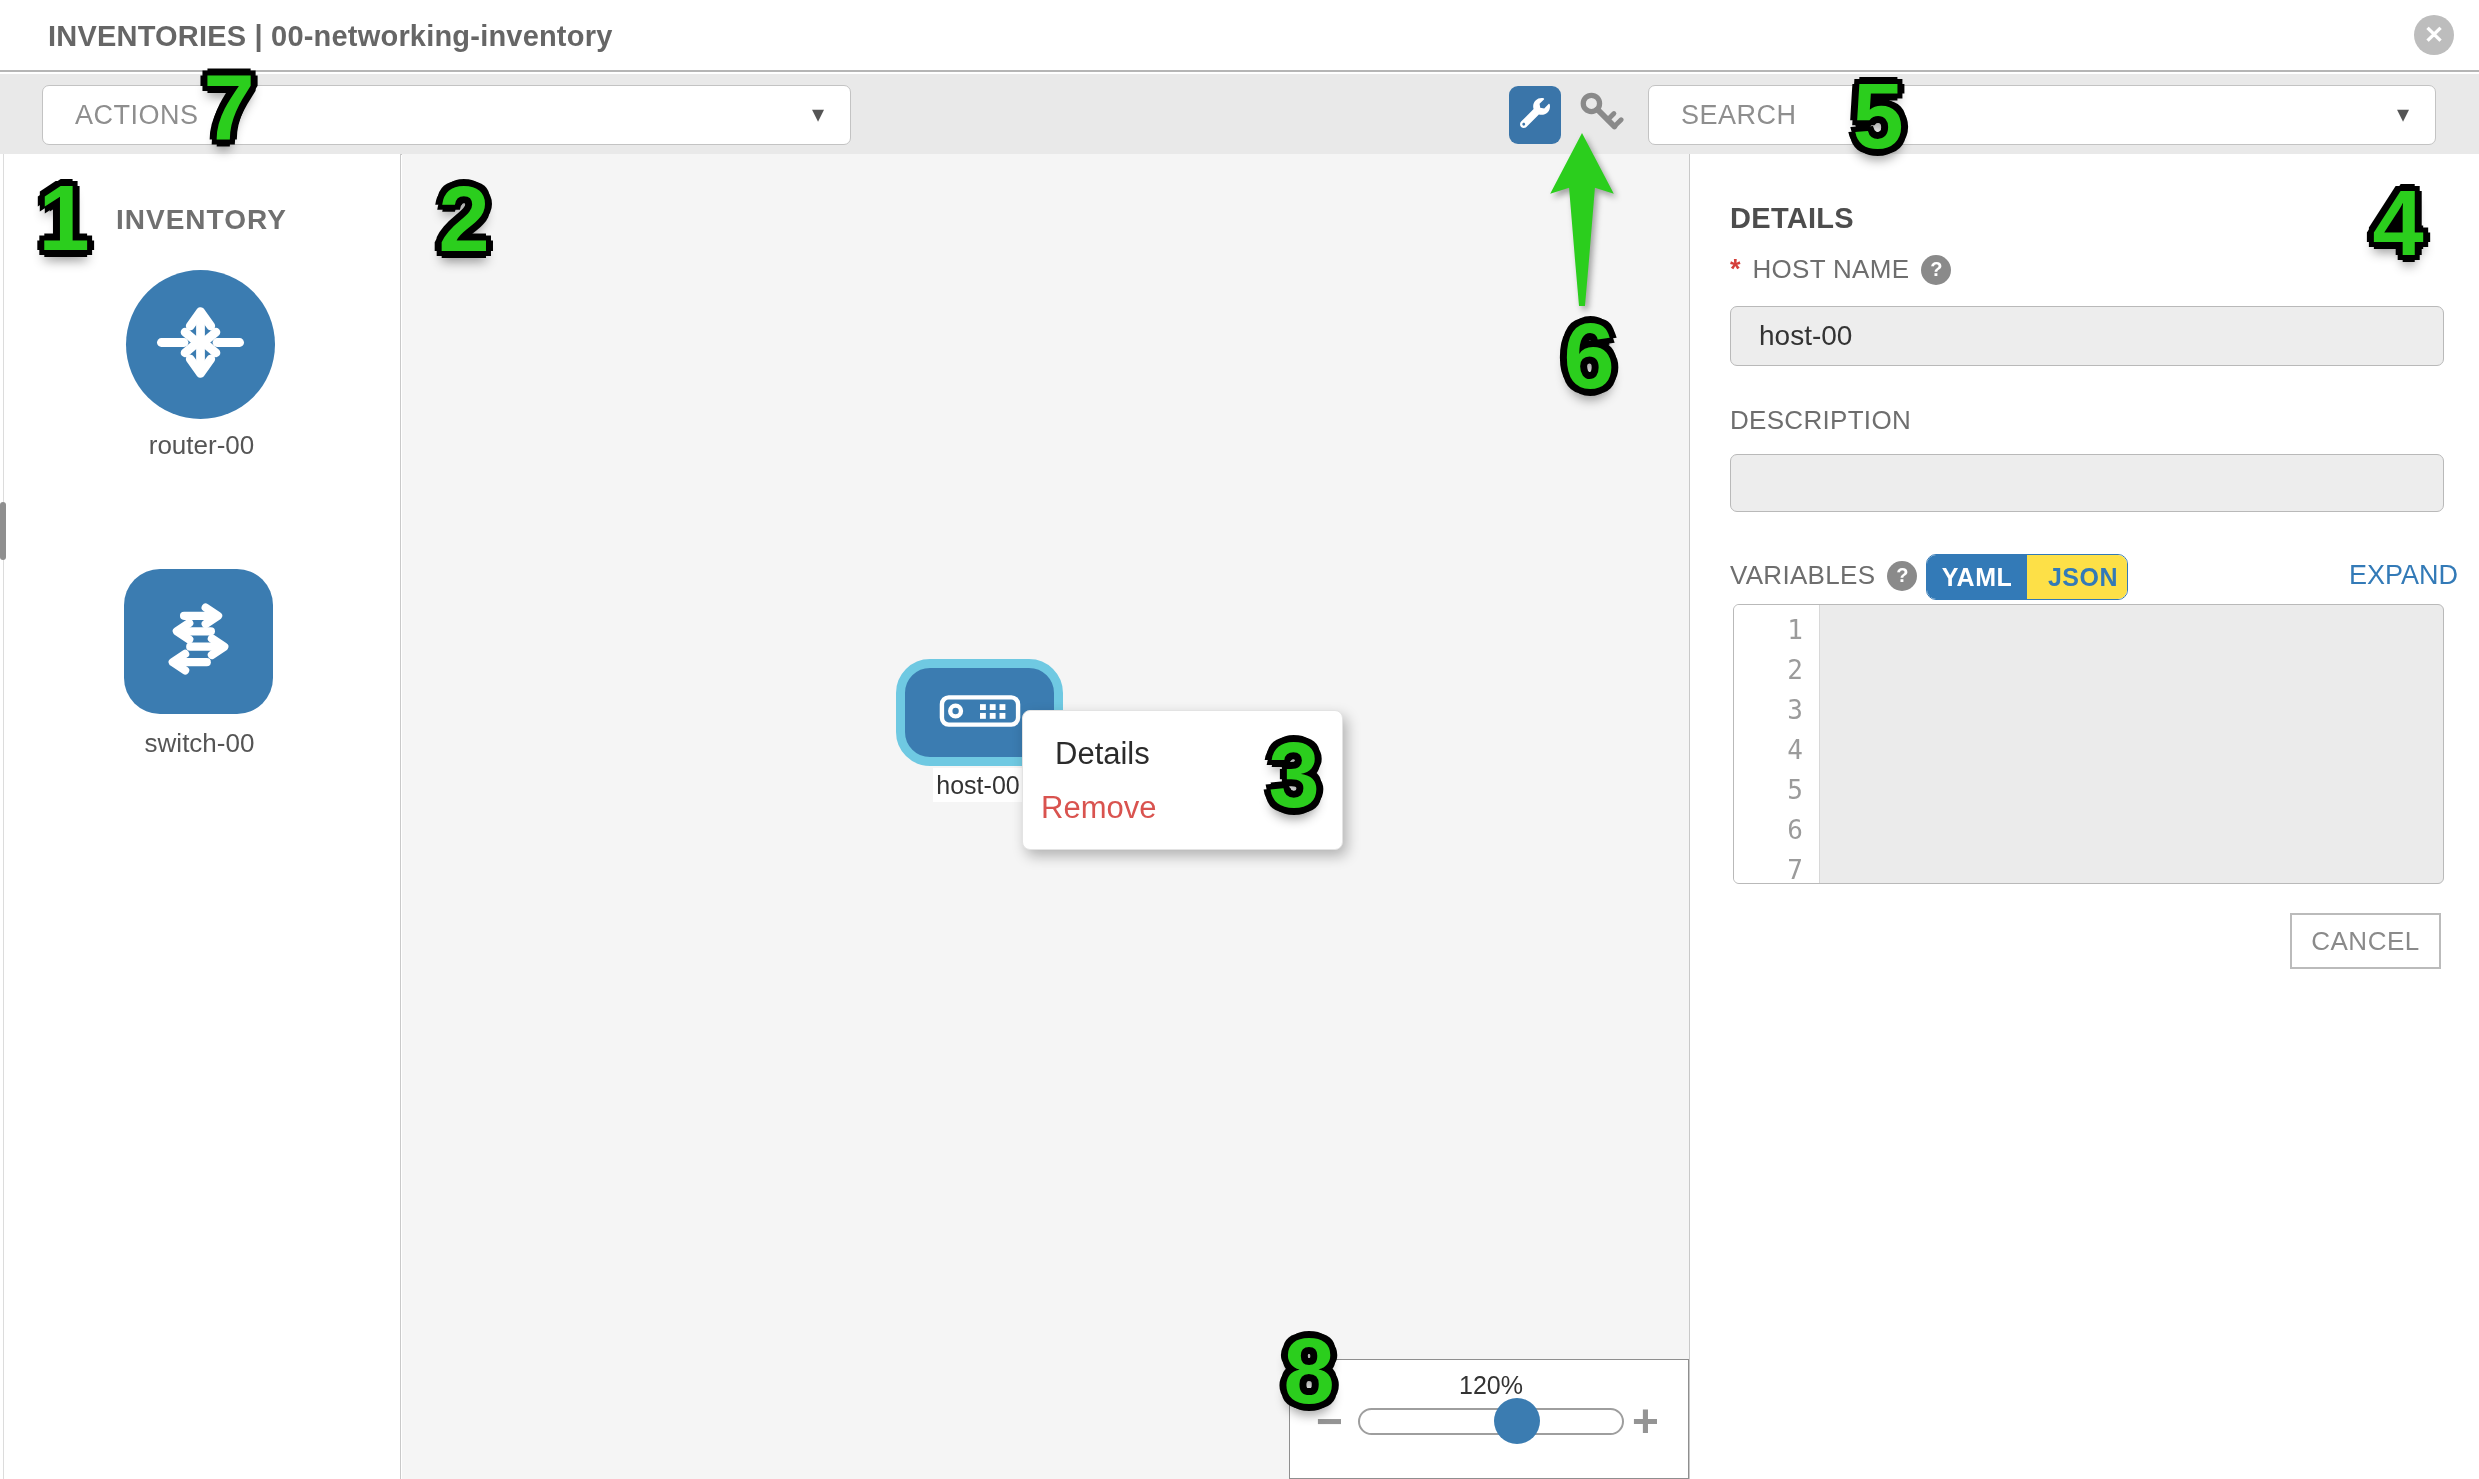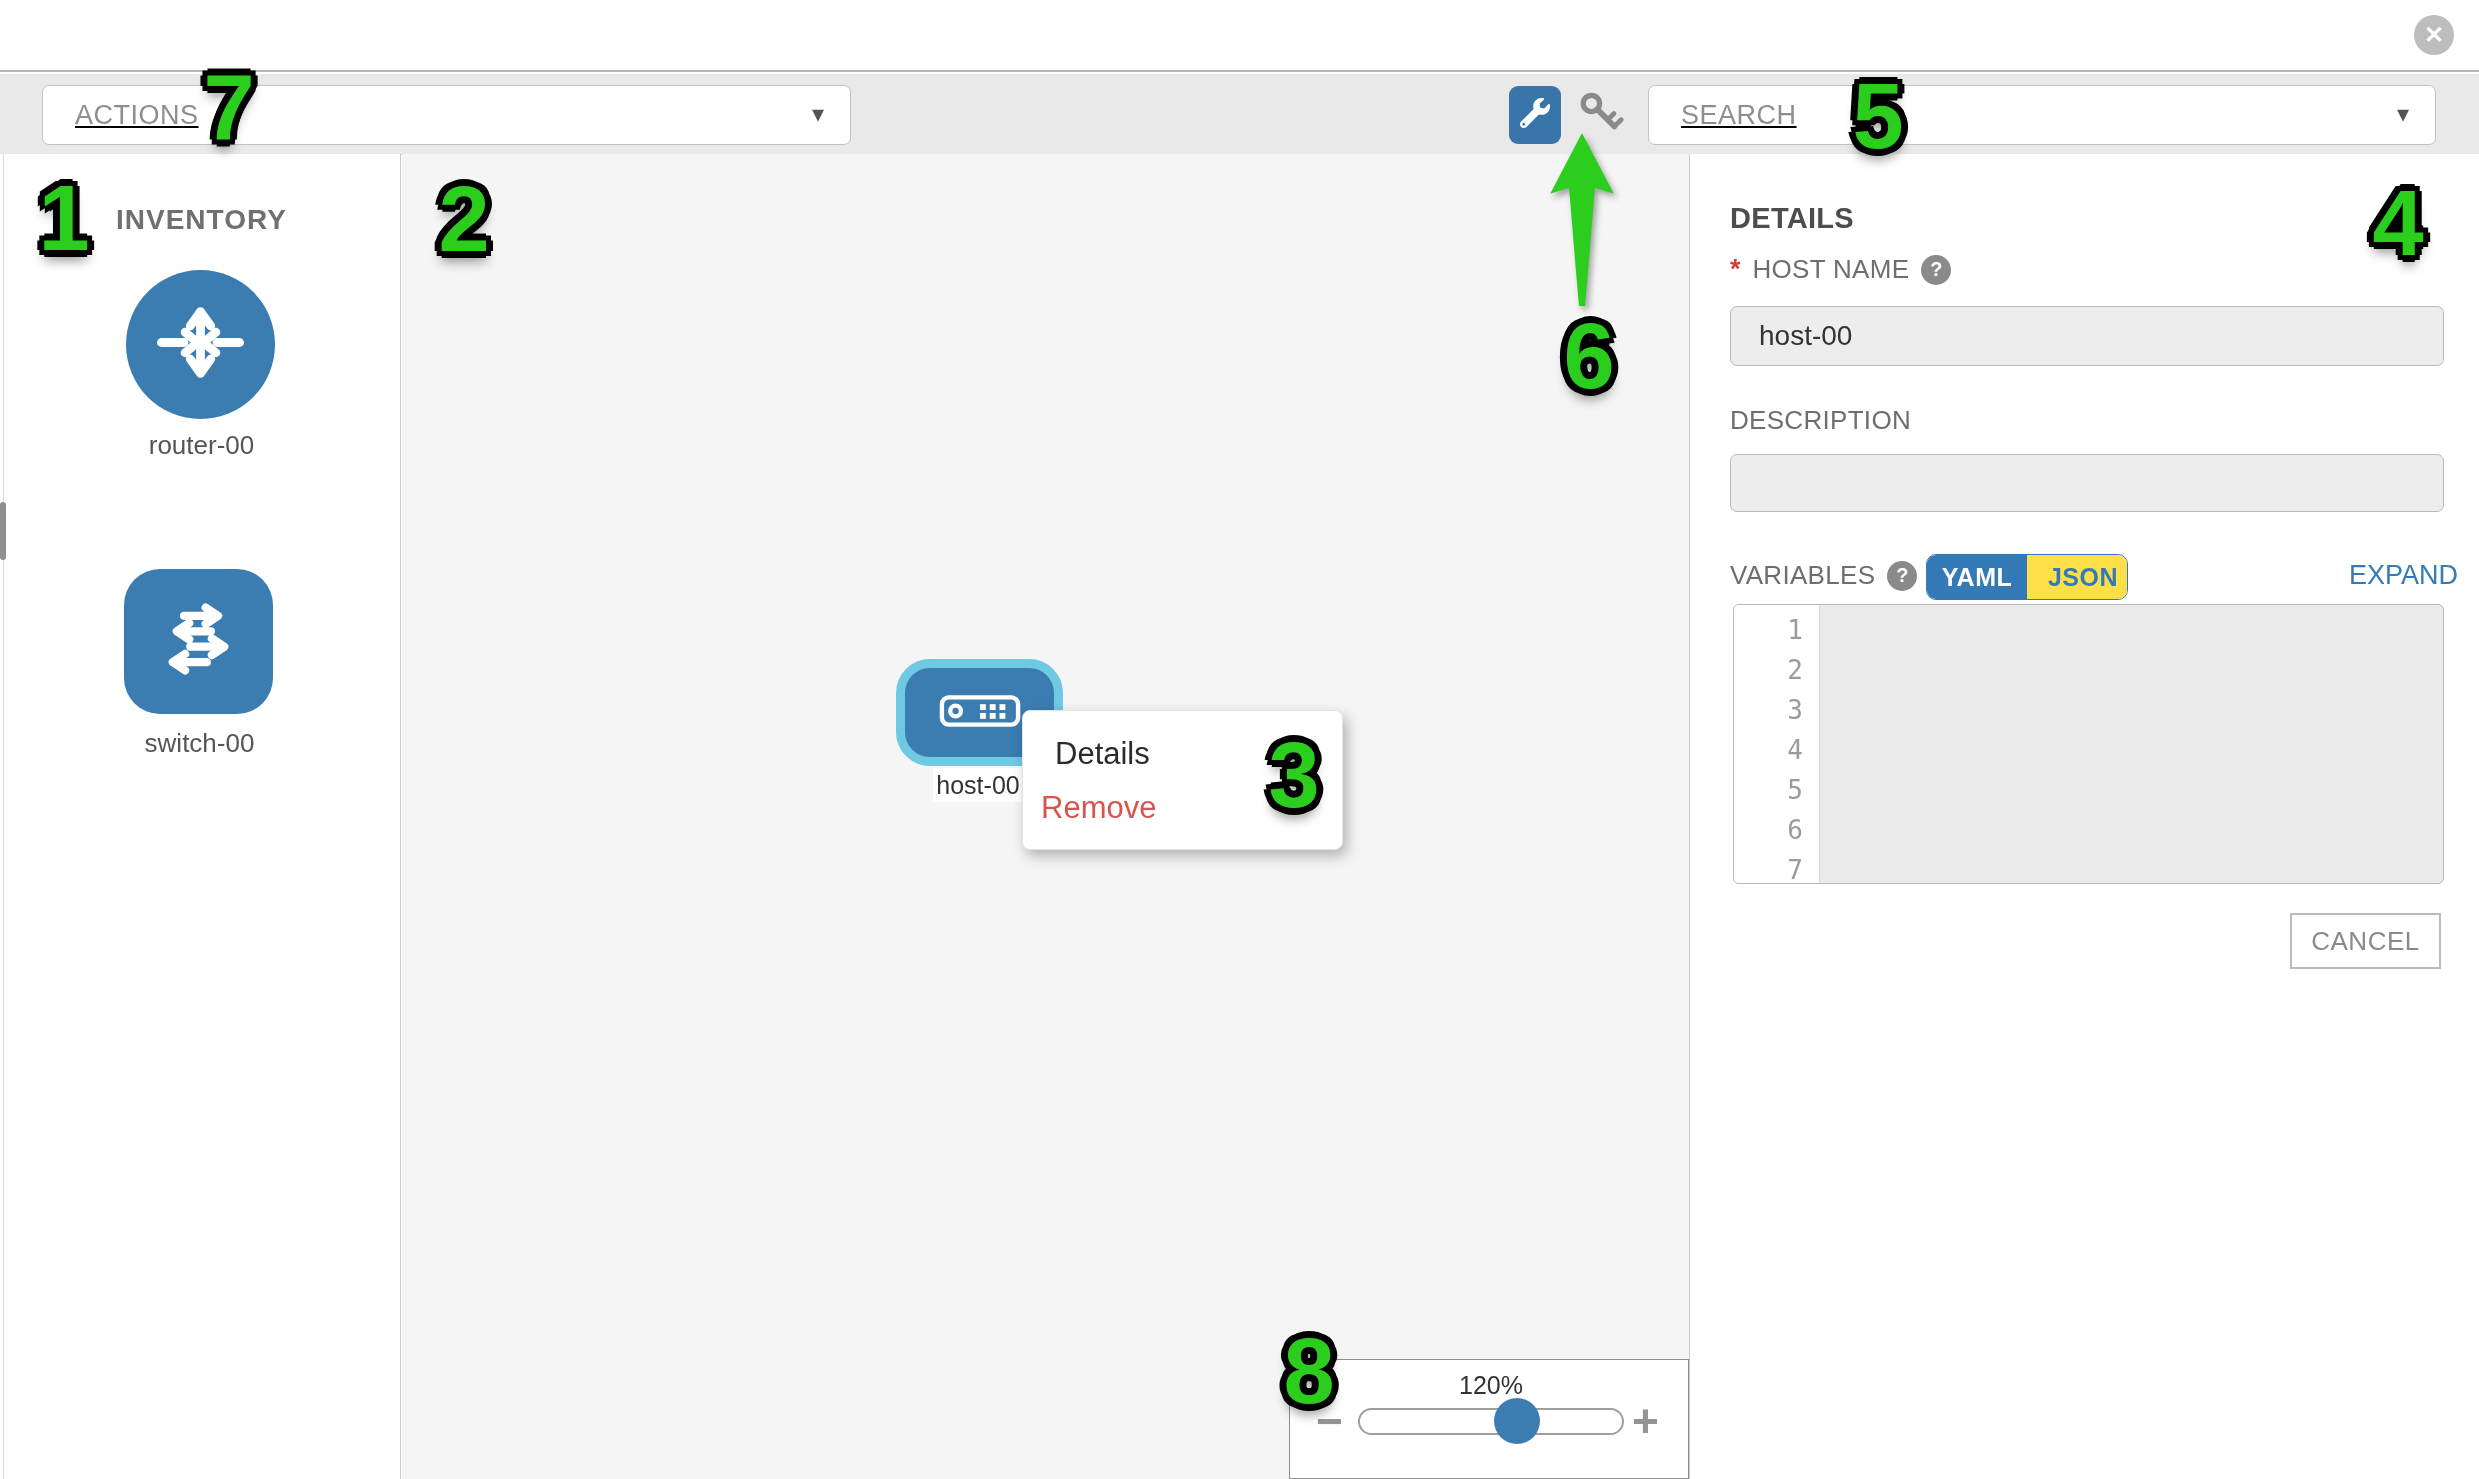--- a/index.html
+++ b/index.html
@@ -7,21 +7,21 @@
   #app {
     position:relative; width:2480px; height:1480px; overflow:hidden;
     font-family:"Liberation Sans", sans-serif; background:#fff;
   }
   
   .header { position:absolute; left:0; top:0; width:2480px; height:72px; background:#fff; border-bottom:2px solid #b5b5b5; }
   .header-title { position:absolute; left:48px; top:20px; font-size:29px; font-weight:bold; color:#666; letter-spacing:0.2px; }
   .close-btn { position:absolute; right:26px; top:15px; width:40px; height:40px; border-radius:50%; background:#bdbdbd; color:#fff; font-size:24px; font-weight:bold; display:flex; align-items:center; justify-content:center; cursor:pointer; }
   
   .toolbar { position:absolute; left:0; top:74px; width:2480px; height:81px; background:#e9e9e9; border-bottom:1px solid #c6c6c6; }
-  .dropdown { position:absolute; top:11px; height:60px; background:#fff; border:1px solid #c3c3c3; border-radius:7px; display:flex; align-items:center;text-decoration:underline; }
+  .dropdown { position:absolute; top:11px; height:60px; background:#fff; border:1px solid #c3c3c3; border-radius:7px; display:flex; align-items:center; }
   .dd-actions { left:42px; width:809px; }
   .dd-search { left:1648px; width:788px; }
   .dd-label { margin-left:32px; font-size:27px; color:#8e8e8e; letter-spacing:0.5px; }
   .dd-caret { position:absolute; right:26px; top:14px; font-size:24px; color:#555; }
   .wrench-btn { position:absolute; left:1509px; top:12px; width:52px; height:58px; background:#3a75a9; border-radius:9px; display:flex; align-items:center; justify-content:center; cursor:pointer; }
   .key-btn { position:absolute; left:1578px; top:18px; width:46px; height:46px; display:flex; align-items:center; justify-content:center; cursor:pointer; }
   
   .sidebar { position:absolute; left:0; top:154px; width:401px; height:1325px; background:#fff; border-right:1px solid #c9c9c9; }
   .sidebar-edge { position:absolute; left:3px; top:0; width:1px; height:1325px; background:#dcdcdc; }
   .sidebar-scrollbar { position:absolute; left:0; top:348px; width:6px; height:58px; background:#8f8f8f; border-radius:3px; }
@@ -71,20 +71,21 @@
   .ann { position:absolute; transform:translate(-50%,-50%); z-index:60; font-size:92px; font-weight:bold; color:#2bce1d; line-height:1;
     text-shadow:-5px -5px 0 #000,5px -5px 0 #000,-5px 5px 0 #000,5px 5px 0 #000,-7px 0 0 #000,7px 0 0 #000,0 -7px 0 #000,0 7px 0 #000,0 10px 12px rgba(0,0,0,.45); }
   .ann-arrow { position:absolute; left:1548px; top:131px; z-index:55; filter:drop-shadow(3px 4px 3px rgba(0,0,0,.35)); }
 </style>
 </head>
 <body>
 
 <div id="app">
 
   <div class="header">
+    <div class="header-title">INVENTORIES | 00-networking-inventory</div>
     <div class="close-btn">✕</div>
   </div>
 
   <div class="toolbar">
     <div class="dropdown dd-actions">
       <span class="dd-label">ACTIONS</span>
       <span class="dd-caret">▾</span>
     </div>
     <div class="wrench-btn">
       <span>

